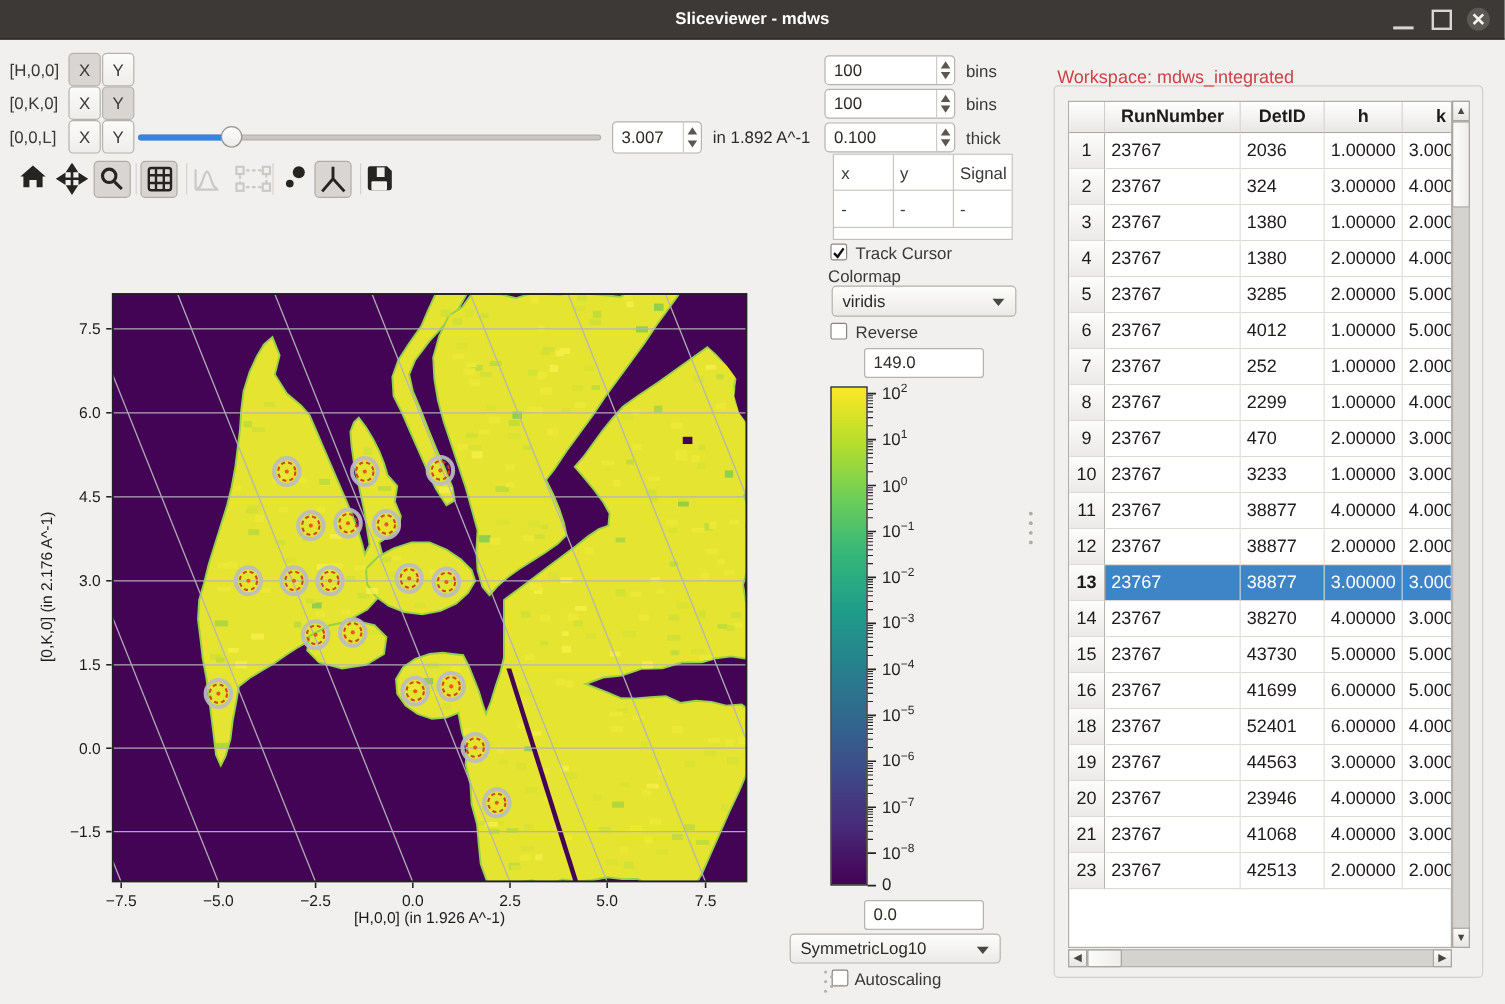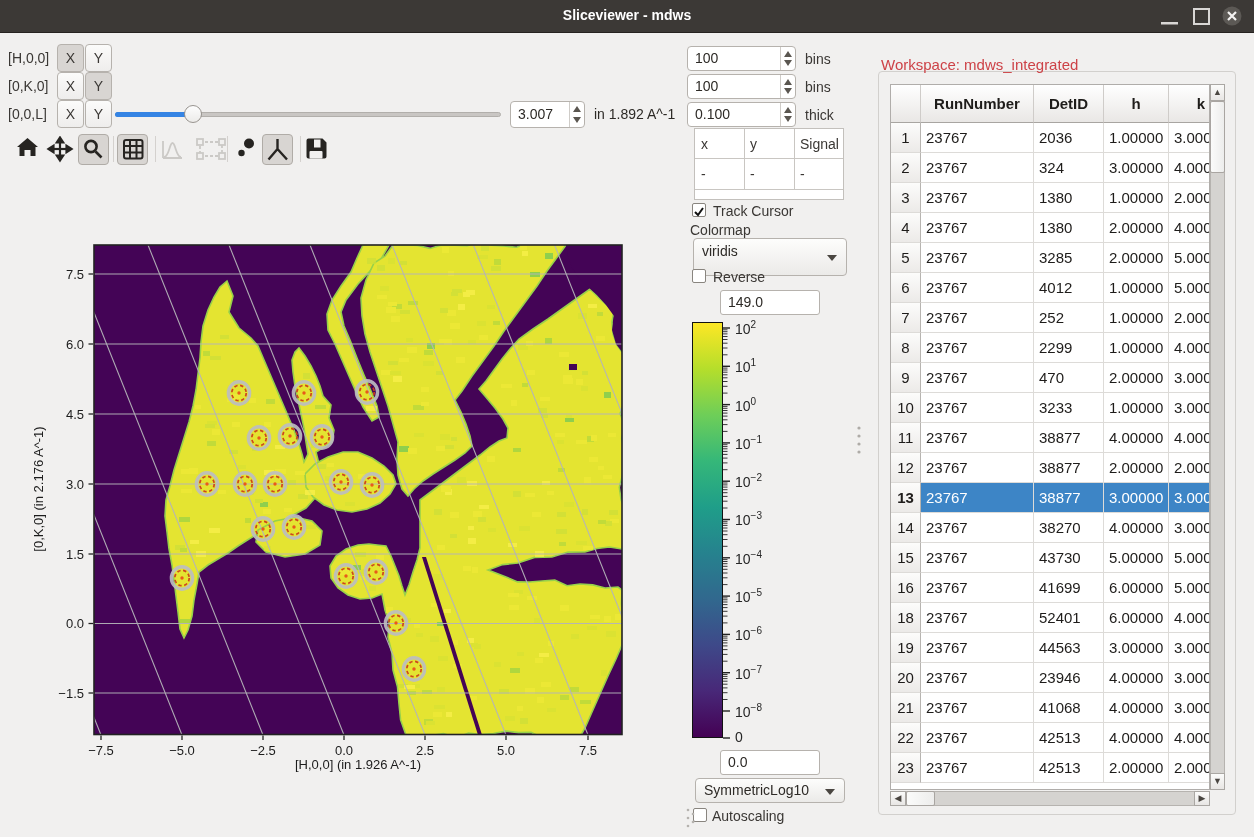--- a/index.html
+++ b/index.html
@@ -29,21 +29,21 @@
 .combo .ca { position:absolute; right:9px; top:50%; margin-top:-2px; width:0; height:0;
   border-left:5px solid transparent; border-right:5px solid transparent; border-top:6px solid #4a4641; }
 .input { position:absolute; background:#fff; border:1px solid #b6b2ad; border-radius:3px; font-size:14px; color:#2d2a26; padding-left:7px; }
 .cbl { position:absolute; left:735px; font-size:14px; color:#262626; }
 .cbl sup { font-size:10px; }
 
 #wsframe { left:878px; top:71px; width:358px; height:744px; border:1px solid #d2d0cd; border-radius:4px; }
 #wstitle { left:881px; top:56px; font-size:15px; color:#cd4247; }
 #ptable { left:890px; top:84px; width:320px; height:706px; overflow:hidden; background:#fff; border:1px solid #b0adaa; }
 #ptable table { border-collapse:separate; border-spacing:0; table-layout:fixed; width:320px; font-size:15px; color:#1e1c1a; }
-#ptable th { font-weight:bold; background:linear-gradient(#ffffff,#e9e7e5); border-right:1px solid #cfccc9; border-bottom:1px solid #a8a5a1; height:38px; box-sizing:border-box; padding:0 6px; }
+#ptable th { font-weight:bold; background:linear-gradient(#ffffff,#e9e7e5); border-right:1px solid #cfccc9; border-bottom:1px solid #a8a5a1; height:26px; box-sizing:border-box; padding:0 6px; }
 #ptable td { overflow:hidden; white-space:nowrap; border-right:1px solid #dddbd8; border-bottom:1px solid #dddbd8; height:30px; box-sizing:border-box; padding:0 5px; background:#fff; }
 #ptable td.rn { background:linear-gradient(#fcfcfb,#eceae8); border-right:1px solid #b7b4b0; text-align:center; padding:0 2px; }
 #ptable tr.sel td { background:#3d85c6; color:#fff; }
 #ptable tr.sel td.rn { background:linear-gradient(#fcfcfb,#eceae8); color:#1e1c1a; font-weight:bold; }
 .sbar { position:absolute; background:#d5d3d0; border:1px solid #b6b3af; }
 .sthumb { position:absolute; background:linear-gradient(90deg,#fbfbfa,#ededec); border:1px solid #a9a5a1; border-radius:2px; }
 .sarrow { position:absolute; font-size:9px; color:#4a4641; text-align:center; }
 </style></head>
 <body>
 
@@ -556,21 +556,21 @@
   <div class="lbl" style="left:6px;top:37px">-</div>
     <div class="lbl" style="left:55px;top:37px">-</div>
   <div class="lbl" style="left:105px;top:37px">-</div>
 </div>
 
 <div class="check" style="left:692px;top:203px"><svg width="12" height="12" viewBox="0 0 12 12">
       <path d="M2 6 L5 9 L10 2" stroke="#111" stroke-width="2" fill="none"></path>
     </svg></div>
 <div class="lbl" style="left:713px;top:203px">Track Cursor</div>
 <div class="lbl" style="left:690px;top:222px">Colormap</div>
-<div class="combo" style="left:693px;top:238px;width:154px;height:38px;line-height:24px">viridis<span class="ca"></span></div>
+<div class="combo" style="left:693px;top:238px;width:154px;height:26px;line-height:24px">viridis<span class="ca"></span></div>
 <div class="check" style="left:692px;top:269px"></div>
 <div class="lbl" style="left:713px;top:269px">Reverse</div>
 <div class="input" style="left:720px;top:290px;width:100px;height:25px;line-height:23px">149.0</div>
 
 <div class="abs" style="left:692px;top:322px;width:31px;height:416px;border:1.5px solid #111;
   background:linear-gradient(#fde725,#b5de2b,#6ece58,#35b779,#1f9e89,#26828e,#31688e,#3e4989,#482878,#440154)"></div>
 <svg width="40" height="440" viewBox="722 320 40 440" style="position:absolute;left:722px;top:320px">
     <g stroke="#222">
       <line x1="723" y1="328.0" x2="730" y2="328.0" stroke-width="1.4"></line>
       <line x1="723" y1="354.8" x2="727.5" y2="354.8" stroke-width="0.9"></line>
@@ -673,21 +673,21 @@
 <div class="cbl" style="top:472px">10<sup>−2</sup></div>
 <div class="cbl" style="top:510px">10<sup>−3</sup></div>
 <div class="cbl" style="top:549px">10<sup>−4</sup></div>
 <div class="cbl" style="top:587px">10<sup>−5</sup></div>
 <div class="cbl" style="top:625px">10<sup>−6</sup></div>
 <div class="cbl" style="top:664px">10<sup>−7</sup></div>
 <div class="cbl" style="top:702px">10<sup>−8</sup></div>
 <div class="cbl" style="top:729px">0</div>
 
 <div class="input" style="left:720px;top:750px;width:100px;height:25px;line-height:23px">0.0</div>
-<div class="combo" style="left:695px;top:778px;width:150px;height:25px;line-height:23px">SymmetricLog10<span class="ca"></span></div>
+<div class="combo" style="left:658px;top:778px;width:176px;height:25px;line-height:23px">SymmetricLog10<span class="ca"></span></div>
 <div class="check" style="left:693px;top:808px"></div>
 <div class="lbl" style="left:712px;top:808px">Autoscaling</div>
 
 <svg class="abs" style="left:855px;top:424px" width="8" height="40">
     <g fill="#aeaba7">
       <circle cx="4" cy="4" r="1.6"></circle>
       <circle cx="4" cy="12" r="1.6"></circle>
       <circle cx="4" cy="20" r="1.6"></circle>
       <circle cx="4" cy="28" r="1.6"></circle>
     </g>
@@ -857,27 +857,20 @@
           <td class="kc">3.000</td>
         </tr>
 <tr>
           <td class="rn">21</td>
           <td>23767</td>
           <td>41068</td>
           <td>4.00000</td>
           <td class="kc">3.000</td>
         </tr>
 <tr>
-          <td class="rn">22</td>
-          <td>23767</td>
-          <td>42513</td>
-          <td>4.00000</td>
-          <td class="kc">4.000</td>
-        </tr>
-<tr>
           <td class="rn">23</td>
           <td>23767</td>
           <td>42513</td>
           <td>2.00000</td>
           <td class="kc">2.000</td>
         </tr>
 </tbody>
     </table>
 </div>
 

